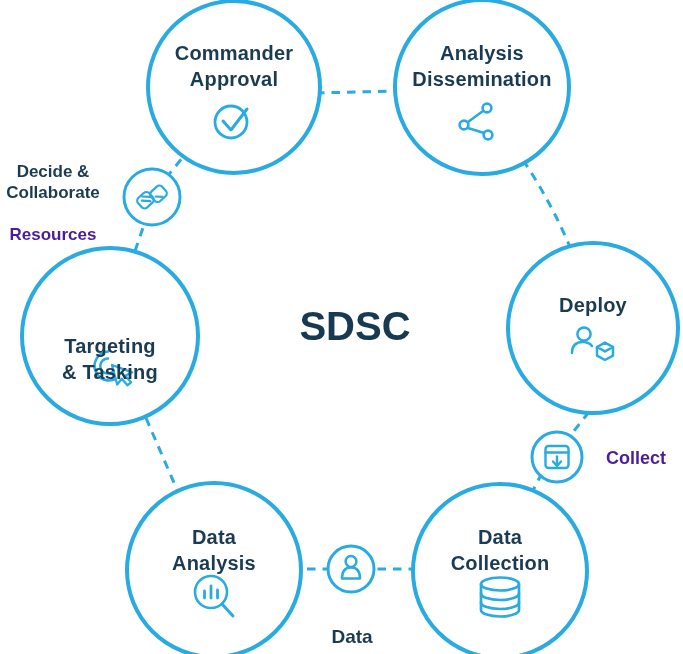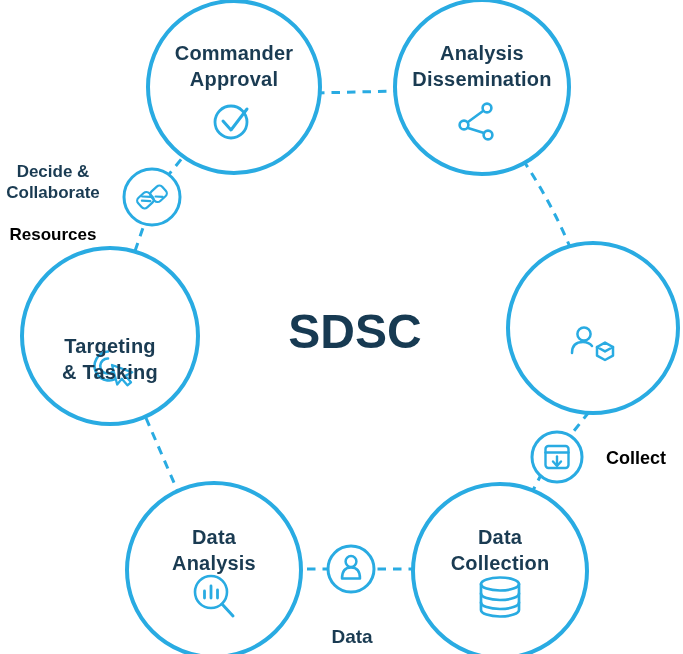--- a/index.html
+++ b/index.html
@@ -4,23 +4,23 @@
 <style>
   html,body{margin:0;padding:0;background:#ffffff;}
   #stage{position:relative;width:683px;height:654px;background:#ffffff;overflow:hidden;
          font-family:"Liberation Sans", sans-serif;}
   #diagram-svg{position:absolute;left:0;top:0;}
   .node-label{position:absolute;text-align:center;white-space:pre-line;
               color:#1A3B52;font-size:20px;line-height:26px;font-weight:700;letter-spacing:.2px;}
   .side-label{position:absolute;text-align:center;white-space:pre-line;
               font-size:17px;line-height:21px;font-weight:700;}
   .navy{color:#1A3B52;}
-  .blue{color:#000000;}
+  .blue{color:#4c1d95;}
   #center-title{position:absolute;left:255px;top:304px;width:200px;text-align:center;
-                font-size:48px;font-weight:700;color:#173A52;letter-spacing:0px;}
+                font-size:40px;font-weight:700;color:#173A52;letter-spacing:0px;}
   .lbl-collect{position:absolute;left:596px;top:448px;width:80px;text-align:center;
                font-size:18px;font-weight:700;}
   .lbl-decide{left:0px;top:140px;width:106px;}
   .lbl-data-human{left:272px;top:604px;width:160px;font-size:19px;line-height:22px;}
 </style>
 </head>
 <body>
 
 <div id="stage">
 
@@ -115,20 +115,21 @@
         <circle cx="351" cy="561.5" r="5.4"></circle>
         <path d="M342,578.5 c0,-8 4,-11 9,-11 c5,0 9,3 9,11 z"></path>
       </g>
     </g>
   </svg>
 
   <div class="node-label" style="left:148px;top:40px;width:172px;">Commander
 Approval</div>
   <div class="node-label" style="left:395px;top:40px;width:174px;">Analysis
 Dissemination</div>
+  <div class="node-label" style="left:508px;top:292px;width:170px;">Deploy</div>
   <div class="node-label" style="left:414px;top:524px;width:172px;">Data
 Collection</div>
   <div class="node-label" style="left:128px;top:524px;width:172px;">Data
 Analysis</div>
   <div class="node-label" style="left:22px;top:286px;width:176px;margin-top:47px;">Targeting
 &amp; Tasking</div>
 
   <div id="center-title">SDSC</div>
 
   <div class="side-label lbl-decide">

